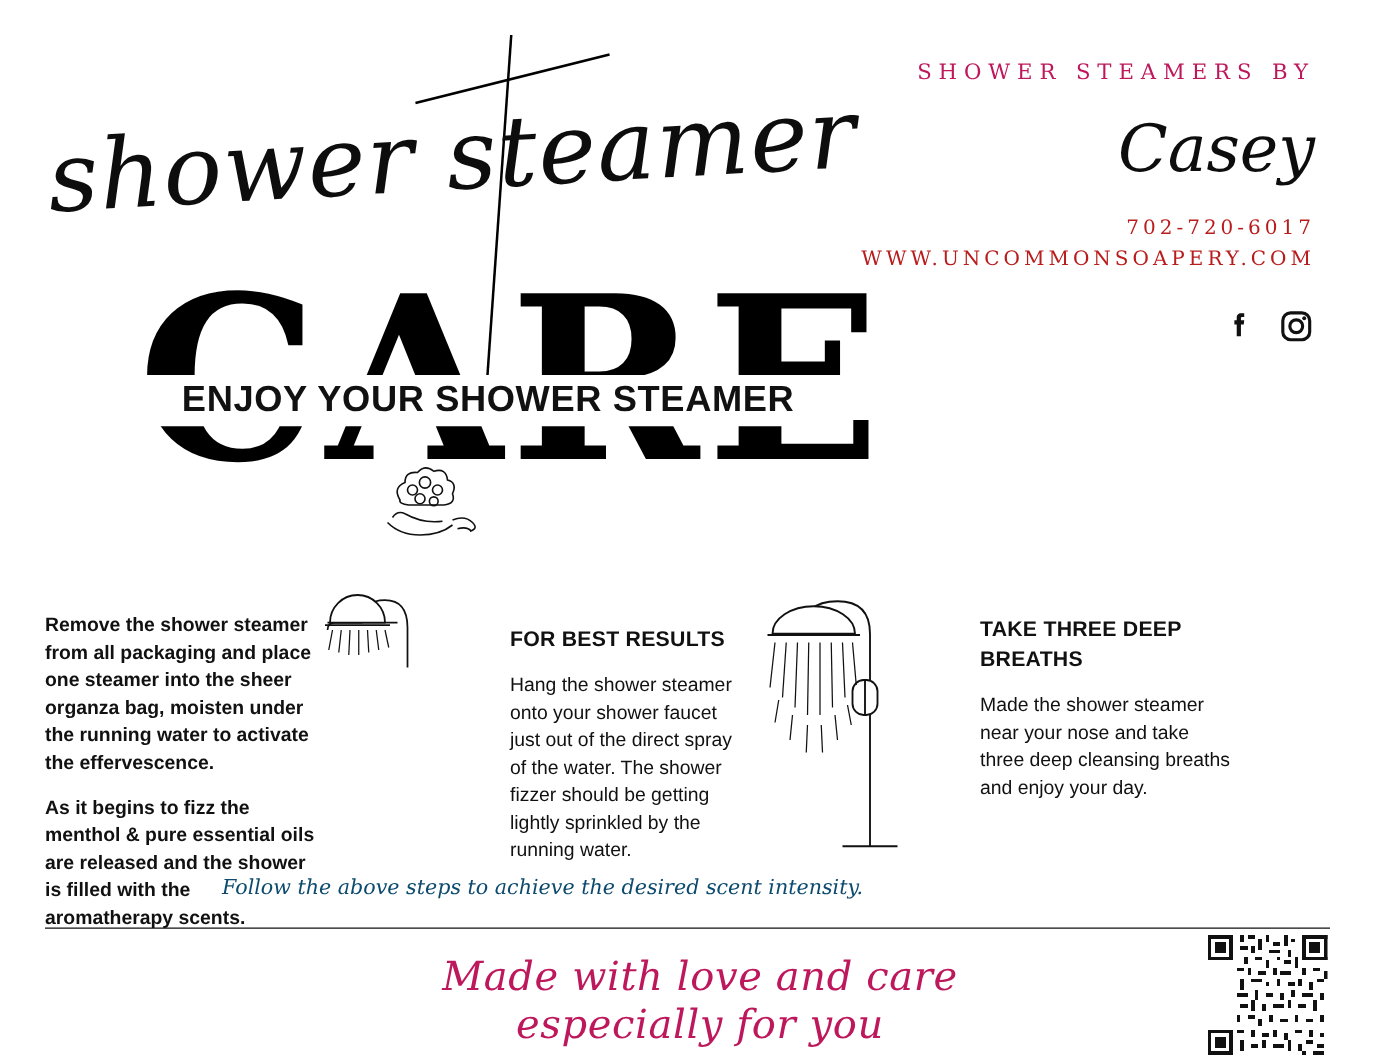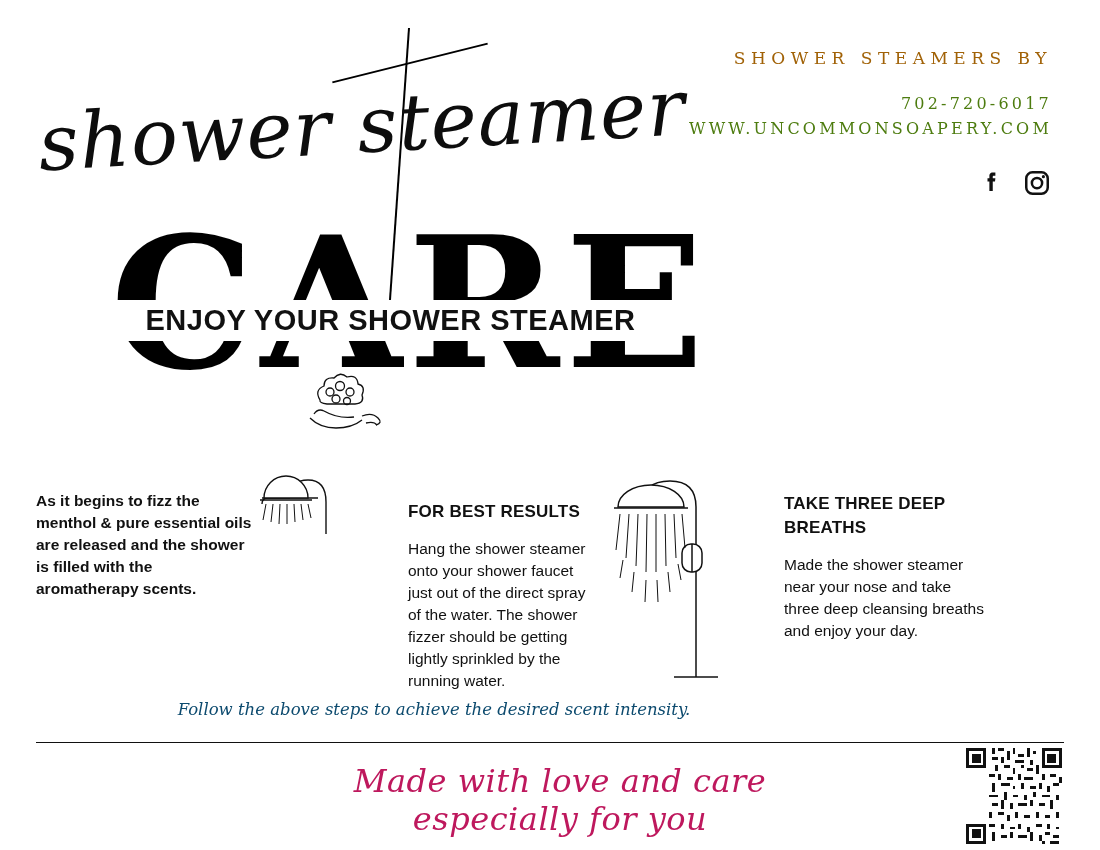--- a/index.html
+++ b/index.html
@@ -75,36 +75,36 @@
   
   .brand {
     position: absolute;
     right: 48px; top: 48px;
     width: 380px;
     text-align: right;
   }
   .brand-kicker {
     font-size: 17px;
     letter-spacing: 5.5px;
-    color: #a16207;
+    color: #be185d;
     font-family: "DejaVu Serif", serif;
     margin-bottom: 26px;
   }
   .brand-name {
     font-family: "DejaVu Serif", serif;
     font-style: italic;
     font-size: 52px;
     line-height: 1;
     margin: 8px 0 26px 0;
     color: #0d0d0d;
   }
   .brand-line {
     font-size: 16px;
     letter-spacing: 3.2px;
-    color: #4d7c0f;
+    color: #b91c1c;
     margin-bottom: 6px;
     font-family: "DejaVu Serif", serif;
   }
   .socials {
     margin-top: 30px;
     display: flex;
     justify-content: flex-end;
     gap: 16px;
     align-items: center;
   }
@@ -198,20 +198,21 @@
       <path d="M4 48 q10 10 26 10 q16 0 26 -8"></path>
       <path d="M8 44 q4 -6 10 -3"></path>
       <path d="M56 46 q10 -4 16 2 q5 5 -2 7"></path>
       <path d="M60 53 q8 -2 11 2"></path>
       <path d="M18 41 q14 8 30 6"></path>
     </g>
   </svg>
 
   <div class="brand">
     <div class="brand-kicker">SHOWER STEAMERS BY</div>
+    <div class="brand-name">Casey</div>
     <div class="brand-line">702-720-6017</div>
     <div class="brand-line">WWW.UNCOMMONSOAPERY.COM</div>
     <div class="socials">
       <svg class="social-icon" viewBox="0 0 24 24">
         <path fill="#111" d="M15.5 8.2h-2.1V6.9c0-.6.4-.8.7-.8h1.4V3.6h-2c-2.3 0-2.8 1.7-2.8 2.8v1.8H9.2v2.6h1.5v7.6h2.7v-7.6h1.8l.3-2.6z"></path>
       </svg>
       <svg class="social-icon" viewBox="0 0 24 24">
         <rect x="3.4" y="3.4" width="17.2" height="17.2" rx="5" ry="5" fill="none" stroke="#111" stroke-width="2"></rect>
         <circle cx="12" cy="12" r="4.1" fill="none" stroke="#111" stroke-width="2"></circle>
         <circle cx="17.1" cy="6.9" r="1.25" fill="#111"></circle>
@@ -260,20 +261,21 @@
           <path d="M38 120 l-2 20"></path>
           <path d="M50 128 l-1 22"></path>
         <path d="M61 128 l1 22"></path>
           <path d="M72 120 l2 20"></path>
           <path d="M82 112 l3 16"></path>
       </g>
     </g>
   </svg>
 
   <div class="col col-1">
+    <p>Remove the shower steamer from all packaging and place one steamer into the sheer organza bag, moisten under the running water to activate the effervescence.</p>
     <p class="soft">As it begins to fizz the menthol &amp; pure essential oils are released and the shower is filled with the aromatherapy scents.</p>
   </div>
 
   <div class="col col-2">
     <p class="col-head">FOR BEST RESULTS</p>
     <p>Hang the shower steamer onto your shower faucet just out of the direct spray of the water. The shower fizzer should be getting lightly sprinkled by the running water.</p>
   </div>
 
   <div class="col col-3">
     <p class="col-head">TAKE THREE DEEP BREATHS</p>

